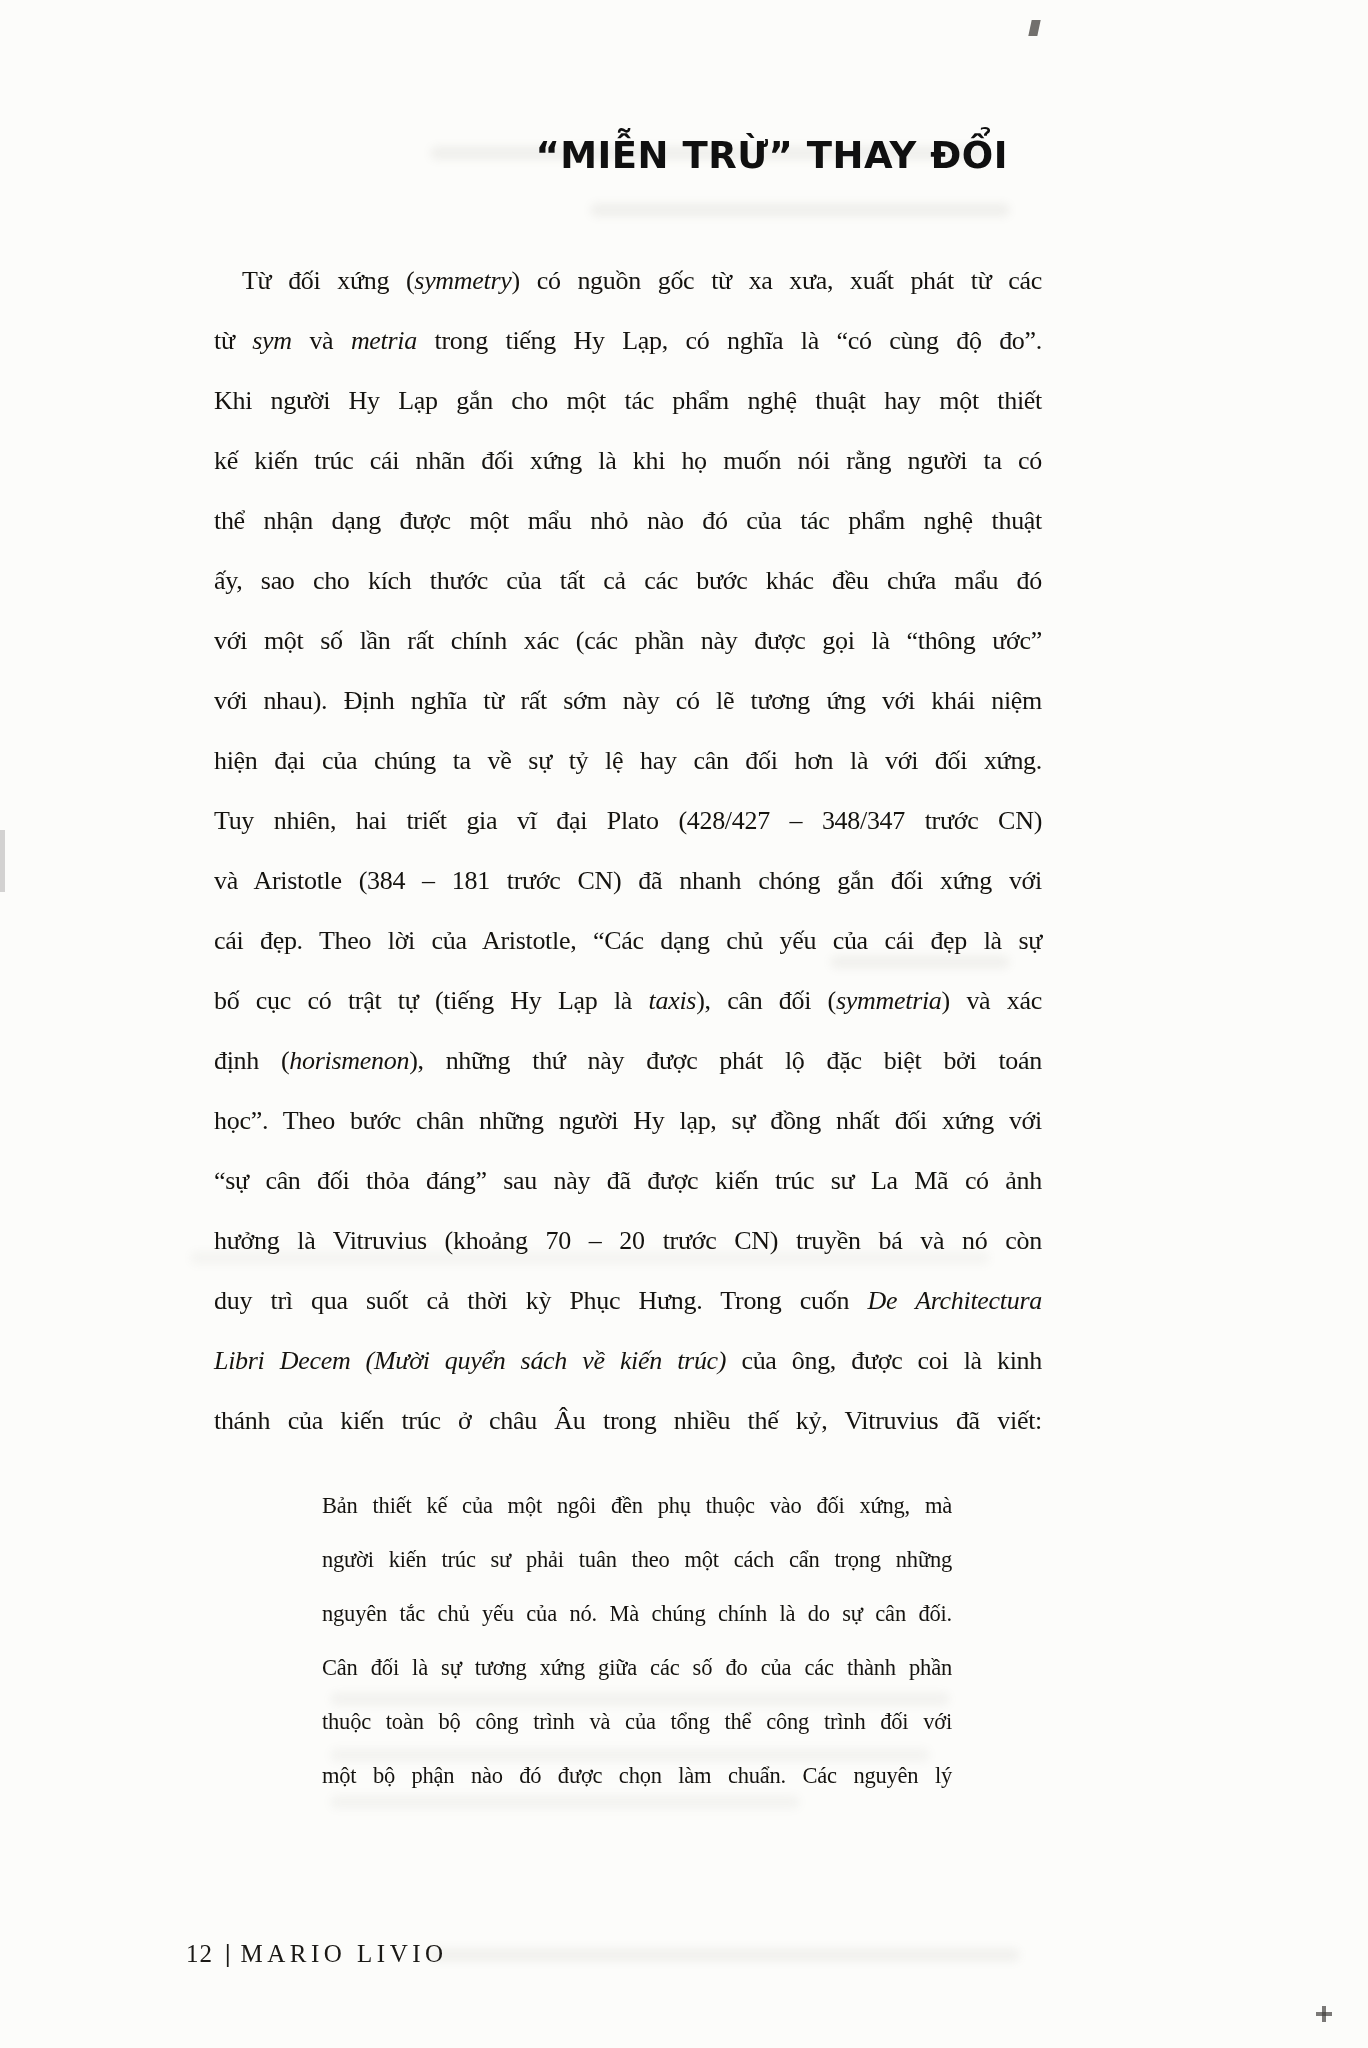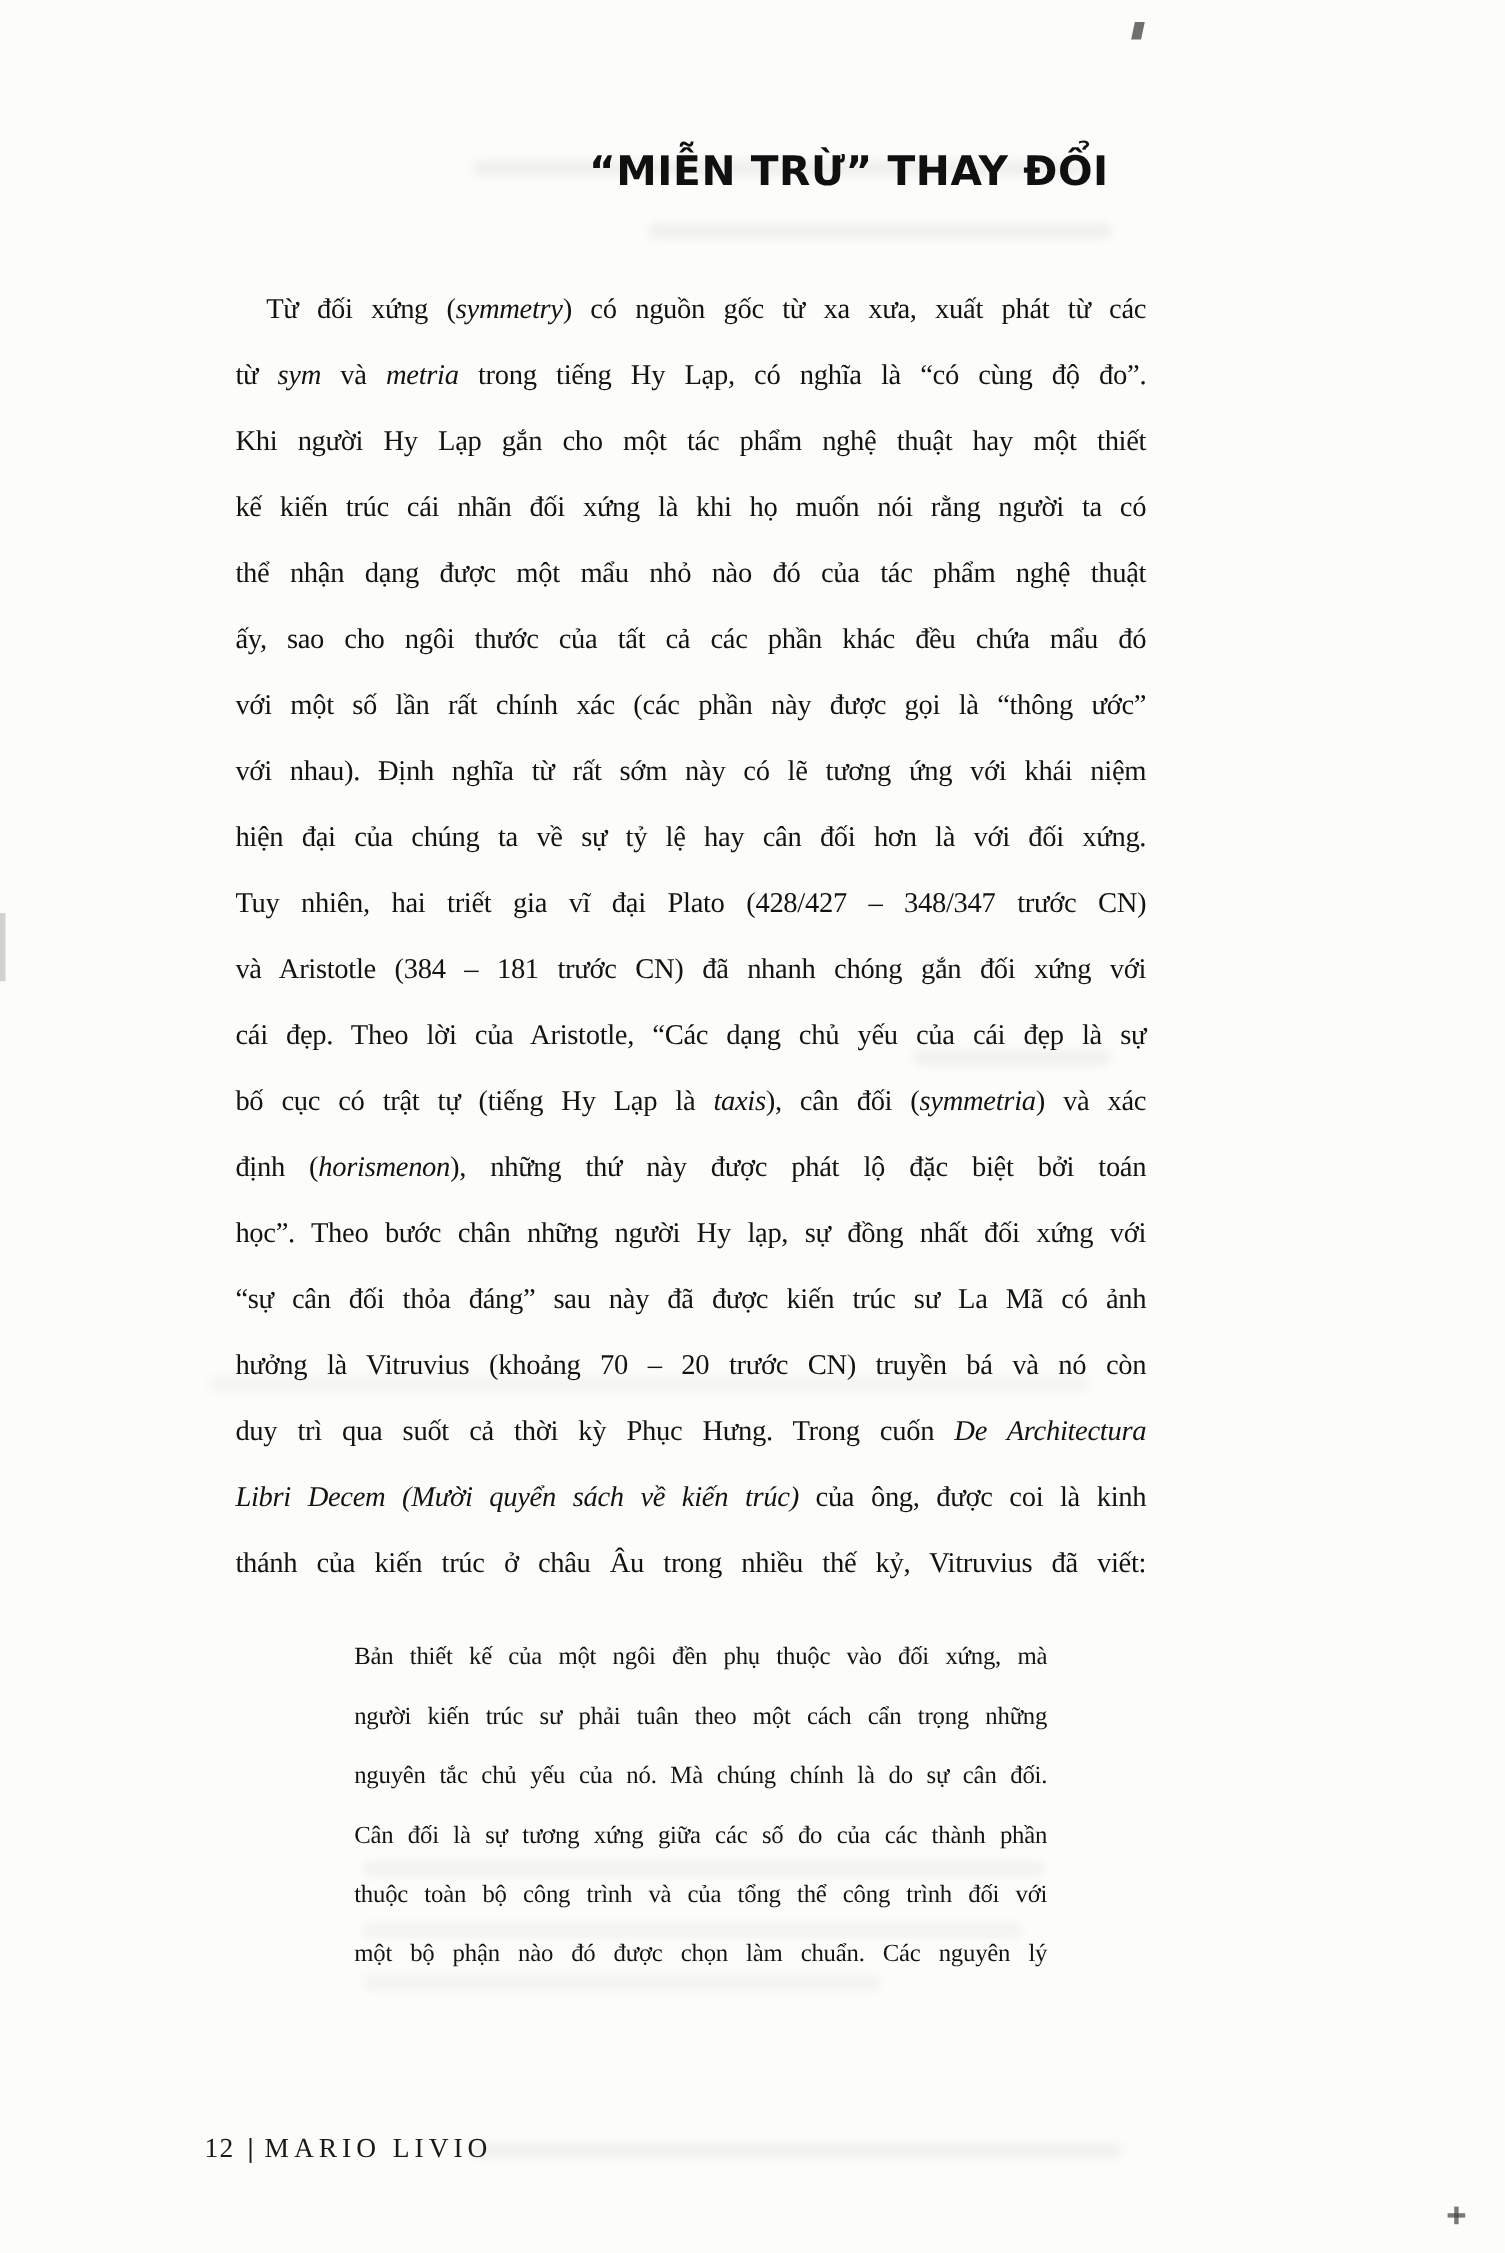--- a/index.html
+++ b/index.html
@@ -60,21 +60,21 @@
   <div class="speck" style="top:830px;left:0;width:5px;height:62px;opacity:0.22;"></div>
 
   <h1 class="chapter-title">“MIỄN TRỪ” THAY ĐỔI</h1>
 
   <div id="body-lines" class="body-lines">
       <div class="tline jl ind"><span>Từ đối xứng (</span><span class="it">symmetry</span><span>) có nguồn gốc từ xa xưa, xuất phát từ các</span></div>
       <div class="tline jl"><span>từ </span><span class="it">sym</span><span> và </span><span class="it">metria</span><span> trong tiếng Hy Lạp, có nghĩa là “có cùng độ đo”.</span></div>
       <div class="tline jl"><span>Khi người Hy Lạp gắn cho một tác phẩm nghệ thuật hay một thiết</span></div>
       <div class="tline jl"><span>kế kiến trúc cái nhãn đối xứng là khi họ muốn nói rằng người ta có</span></div>
       <div class="tline jl"><span>thể nhận dạng được một mẩu nhỏ nào đó của tác phẩm nghệ thuật</span></div>
-      <div class="tline jl"><span>ấy, sao cho ngôi thước của tất cả các phần khác đều chứa mẩu đó</span></div>
+      <div class="tline jl"><span>ấy, sao cho kích thước của tất cả các bước khác đều chứa mẩu đó</span></div>
       <div class="tline jl"><span>với một số lần rất chính xác (các phần này được gọi là “thông ước”</span></div>
       <div class="tline jl"><span>với nhau). Định nghĩa từ rất sớm này có lẽ tương ứng với khái niệm</span></div>
       <div class="tline jl"><span>hiện đại của chúng ta về sự tỷ lệ hay cân đối hơn là với đối xứng.</span></div>
       <div class="tline jl"><span>Tuy nhiên, hai triết gia vĩ đại Plato (428/427 – 348/347 trước CN)</span></div>
       <div class="tline jl"><span>và Aristotle (384 – 181 trước CN) đã nhanh chóng gắn đối xứng với</span></div>
       <div class="tline jl"><span>cái đẹp. Theo lời của Aristotle, “Các dạng chủ yếu của cái đẹp là sự</span></div>
       <div class="tline jl"><span>bố cục có trật tự (tiếng Hy Lạp là </span><span class="it">taxis</span><span>), cân đối (</span><span class="it">symmetria</span><span>) và xác</span></div>
       <div class="tline jl"><span>định (</span><span class="it">horismenon</span><span>), những thứ này được phát lộ đặc biệt bởi toán</span></div>
       <div class="tline jl"><span>học”. Theo bước chân những người Hy lạp, sự đồng nhất đối xứng với</span></div>
       <div class="tline jl"><span>“sự cân đối thỏa đáng” sau này đã được kiến trúc sư La Mã có ảnh</span></div>

